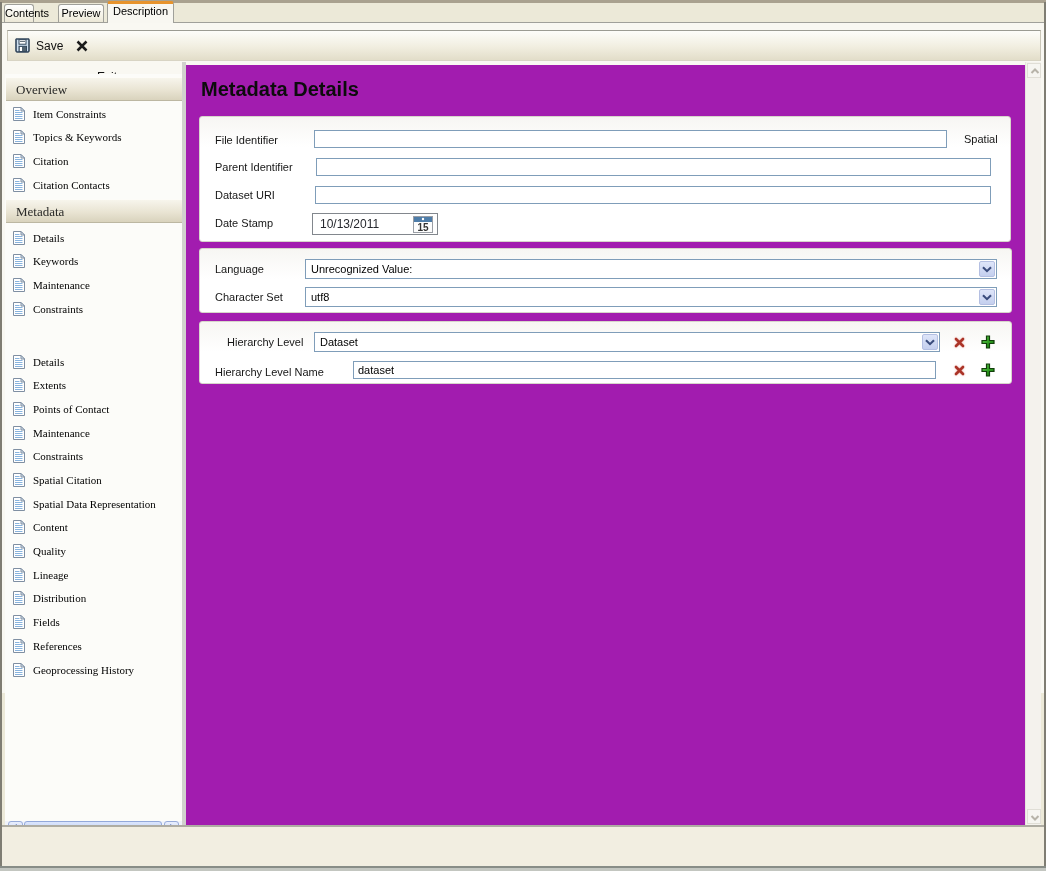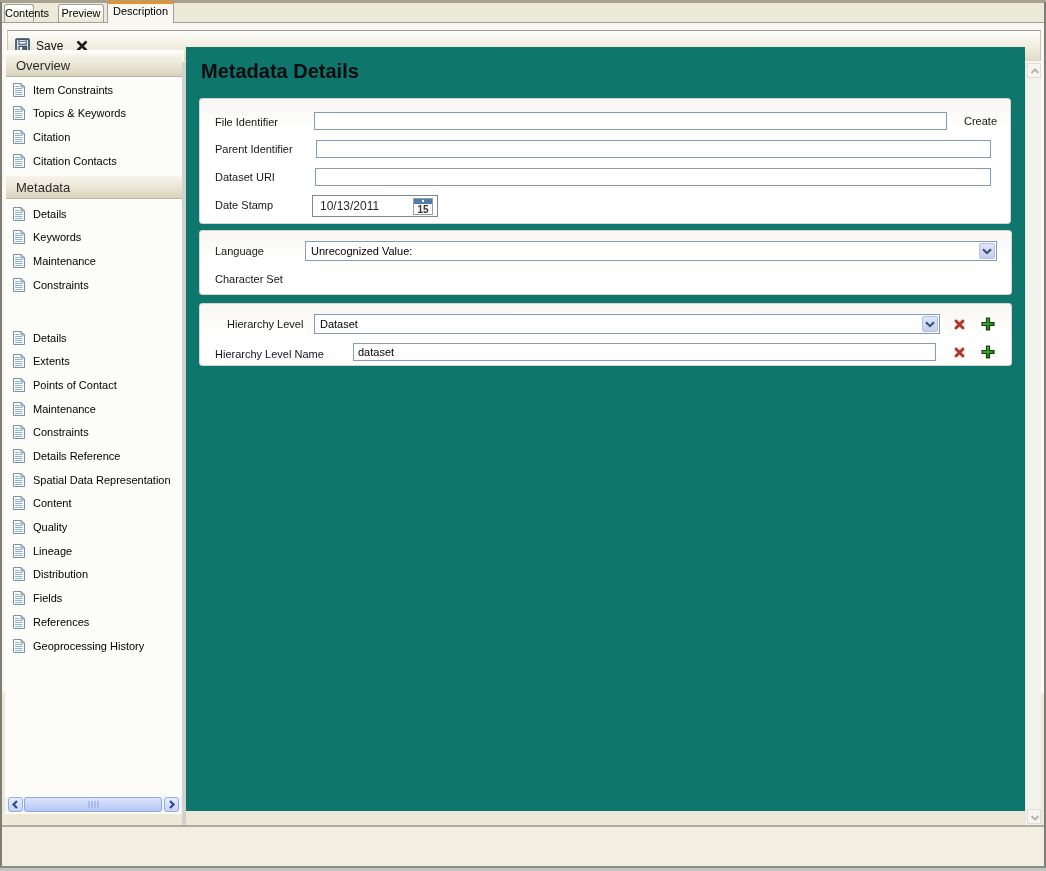--- a/index.html
+++ b/index.html
@@ -20,30 +20,30 @@
 #tab-desc { top:1px; height:22px; background:#f8f7f1; border-top:3px solid #e7932c; line-height:15px; z-index:3; }
 
 
 #pane { left:2px; top:23px; width:1042px; height:670px; background:#f9f8f2; }
 
 
 #toolbar { left:5px; top:7px; width:1034px; height:31px; border-top:1px solid #9b9b93; border-left:1px solid #c9c6b8; border-right:1px solid #c9c6b8; border-bottom:1px solid #d8d4c4; background:linear-gradient(#fdfdfa, #f1eee0 55%, #e2ddc9); }
 #toolbar .tbtxt { font-size:12px; color:#111; top:8px; }
 
 
-#sidebar { left:3px; top:27px; width:179px; height:764px; background:#fcfcf9; }
+#sidebar { left:3px; top:51px; width:179px; height:764px; background:#fcfcf9;font-family:Liberation Serif, serif; }
 .shead { left:1px; width:177px; height:24px; background:linear-gradient(#f7f5ec, #e9e4d3 55%, #d9d3bd); border-bottom:1px solid #bcb7a2; border-top:1px solid #fdfcf8; font-size:13px; color:#2a2a28; line-height:23px; padding-left:10px; }
 .sitem { left:28px; font-size:11px; color:#000; height:16px; line-height:16px; }
 .sicon { left:7px; width:14px; height:16px; }
 
 
 #splitter { left:180px; top:39px; width:4px; height:764px; background:#d1d1cd; }
 
 
-#content { left:184px; top:24px; width:839px; height:764px; background:#0f766e; }
+#content { left:184px; top:42px; width:839px; height:764px; background:#a21caf; }
 h1 { position:absolute; left:15px; top:13px; font-size:20px; font-weight:700; color:#0c0c0c; }
 .gbox { left:13px; width:812px; border:1px solid #d7d5cb; border-radius:3px; background:linear-gradient(#f7f6f3, #ffffff 30px); }
 .lbl { font-size:11px; color:#161616; }
 .txt { border:1px solid #7f9db9; background:#fff; font-family:"Liberation Sans"; font-size:11px; padding:0 4px; outline:none; color:#000; }
 .combo { border:1px solid #7f9db9; background:#fff; }
 .combo .btn { position:absolute; right:1px; top:1px; width:16px; height:16px; border-radius:2px; background:linear-gradient(#dee5f9,#c4cfee); border:1px solid #b4bfe2; }
 .cotext { position:absolute; left:5px; top:1px; font-size:11px; line-height:17px; color:#000; }
 
 
 #vscroll { left:1023px; top:39px; width:16px; height:764px; background:#f4f2ed; border-left:1px solid #e7e5de; }
@@ -153,21 +153,21 @@
         <use href="#doc"></use>
       </svg>
     <div class="abs sitem" style="top:351px;">Maintenance</div>
     <svg class="abs sicon" style="top:374px;" viewBox="0 0 14 16">
         <use href="#doc"></use>
       </svg>
     <div class="abs sitem" style="top:374px;">Constraints</div>
     <svg class="abs sicon" style="top:398px;" viewBox="0 0 14 16">
         <use href="#doc"></use>
       </svg>
-    <div class="abs sitem" style="top:398px;">Details Reference</div>
+    <div class="abs sitem" style="top:398px;">Spatial Citation</div>
     <svg class="abs sicon" style="top:422px;" viewBox="0 0 14 16">
         <use href="#doc"></use>
       </svg>
     <div class="abs sitem" style="top:422px;">Spatial Data Representation</div>
     <svg class="abs sicon" style="top:445px;" viewBox="0 0 14 16">
         <use href="#doc"></use>
       </svg>
     <div class="abs sitem" style="top:445px;">Content</div>
     <svg class="abs sicon" style="top:469px;" viewBox="0 0 14 16">
         <use href="#doc"></use>
@@ -218,21 +218,21 @@
 </div>
   </div>
   <div id="splitter" class="abs"></div>
 
   <div id="content" class="abs">
     <h1>Metadata Details</h1>
 
     <div class="abs gbox" style="top:51px; height:126px;padding-left:44px;">
       <div class="abs lbl" style="left:15px; top:17px;">File Identifier</div>
       <input class="abs txt" style="left: 114px; top: 13px; width: 633px; height: 18px;">
-      <div class="abs lbl" style="left:764px; top:16px;">Create</div>
+      <div class="abs lbl" style="left:764px; top:16px;">Spatial</div>
       <div class="abs lbl" style="left:15px; top:44px;">Parent Identifier</div>
       <input class="abs txt" style="left: 116px; top: 41px; width: 675px; height: 18px;">
       <div class="abs lbl" style="left:15px; top:72px;">Dataset URI</div>
       <input class="abs txt" style="left: 115px; top: 69px; width: 676px; height: 18px;">
       <div class="abs lbl" style="left:15px; top:100px;">Date Stamp</div>
       <div class="abs" style="left:112px; top:96px; width:126px; height:22px; border:1px solid #82878d; background:#fff;">
         <div class="abs" style="left:7px; top:3px; font-size:12px; color:#26282e;">10/13/2011</div>
         <svg class="abs" style="left:100px; top:2px;" width="20" height="17" viewBox="0 0 20 17">
           <rect x="0.5" y="0.5" width="19" height="16" fill="#fdfdfd" stroke="#9a9ea5"></rect>
           <rect x="1" y="1" width="18" height="5" fill="#4e7da9"></rect>
@@ -246,20 +246,28 @@
       <div class="abs lbl" style="left:15px; top:14px;">Language</div>
       <div class="abs combo" style="left:105px; top:10px; width:692px; height:20px;">
         <div class="cotext">Unrecognized Value:</div>
         <div class="btn">
             <svg width="14" height="13" viewBox="0 0 16 16" style="position:absolute;left:0;top:1px;">
               <use href="#chevd"></use>
             </svg>
           </div>
       </div>
       <div class="abs lbl" style="left:15px; top:42px;">Character Set</div>
+      <div class="abs combo" style="left:105px; top:38px; width:692px; height:20px;">
+        <div class="cotext">utf8</div>
+        <div class="btn">
+            <svg width="14" height="13" viewBox="0 0 16 16" style="position:absolute;left:0;top:1px;">
+              <use href="#chevd"></use>
+            </svg>
+          </div>
+      </div>
     </div>
 
     <div class="abs gbox" style="top:256px; height:63px; width:813px;">
       <div class="abs lbl" style="left:15px; top:14px;padding-left:12px;">Hierarchy Level</div>
       <div class="abs combo" style="left:114px; top:10px; width:626px; height:20px;">
         <div class="cotext">Dataset</div>
         <div class="btn">
             <svg width="14" height="13" viewBox="0 0 16 16" style="position:absolute;left:0;top:1px;">
               <use href="#chevd"></use>
             </svg>

